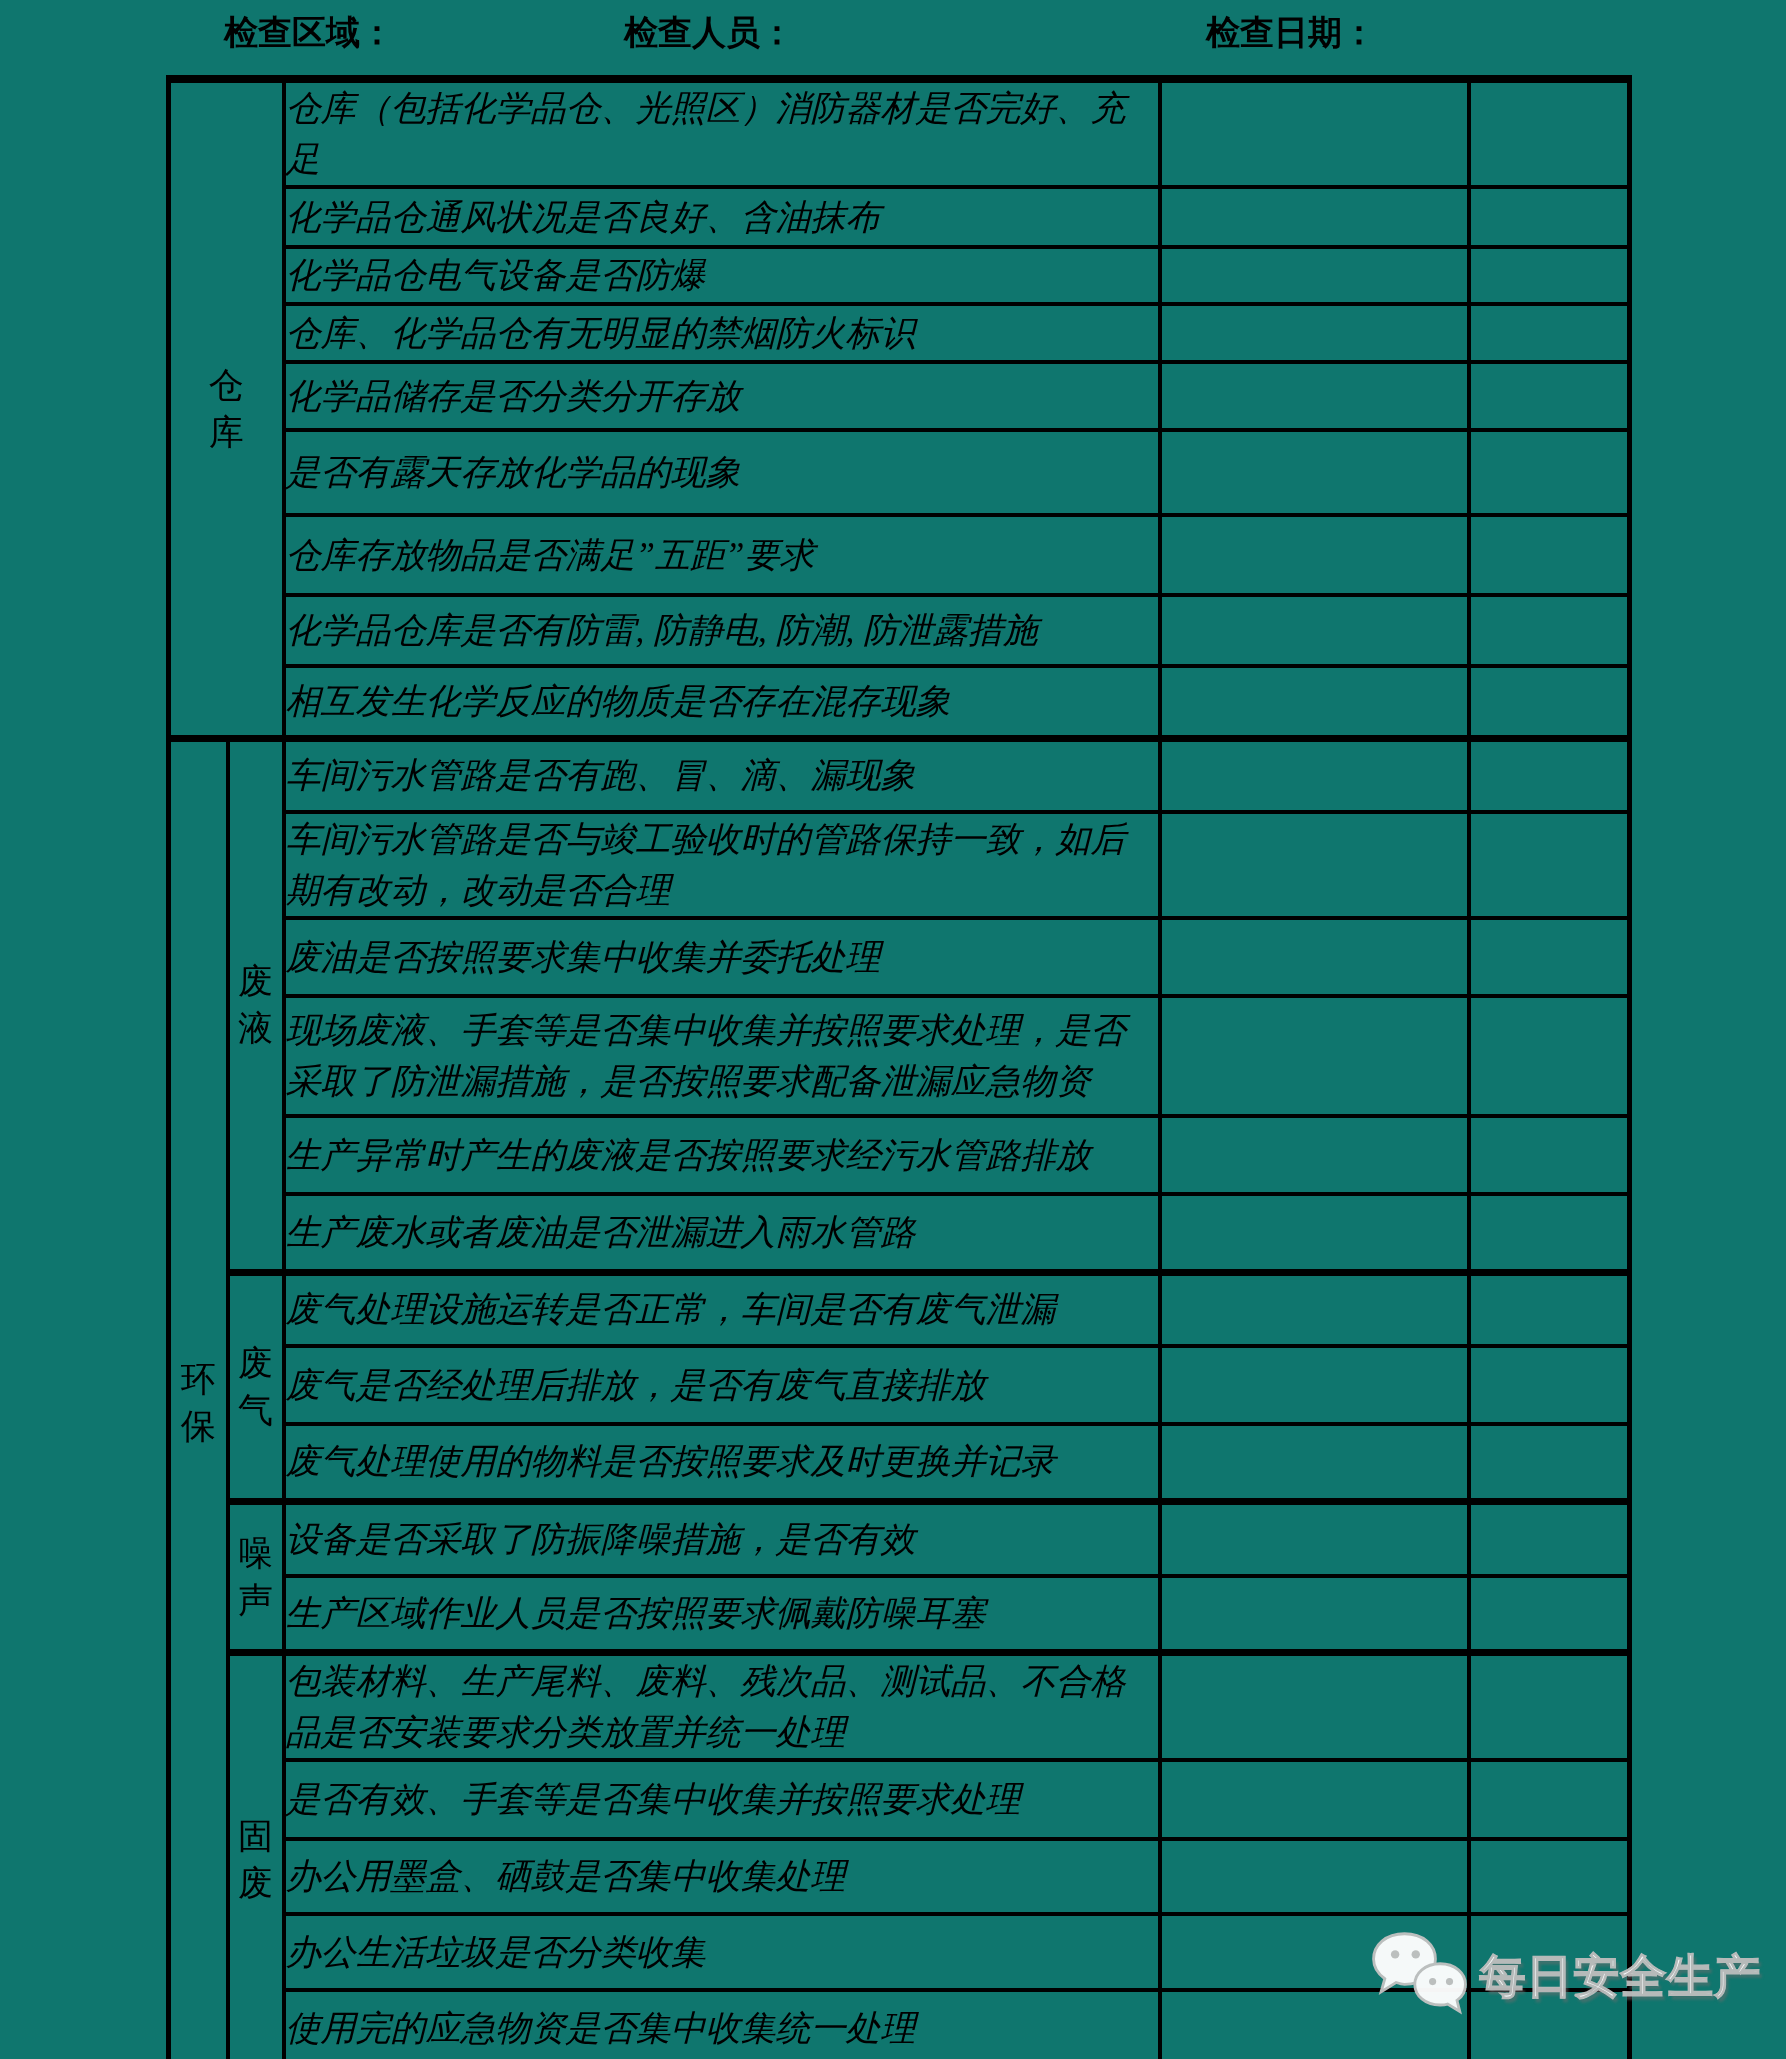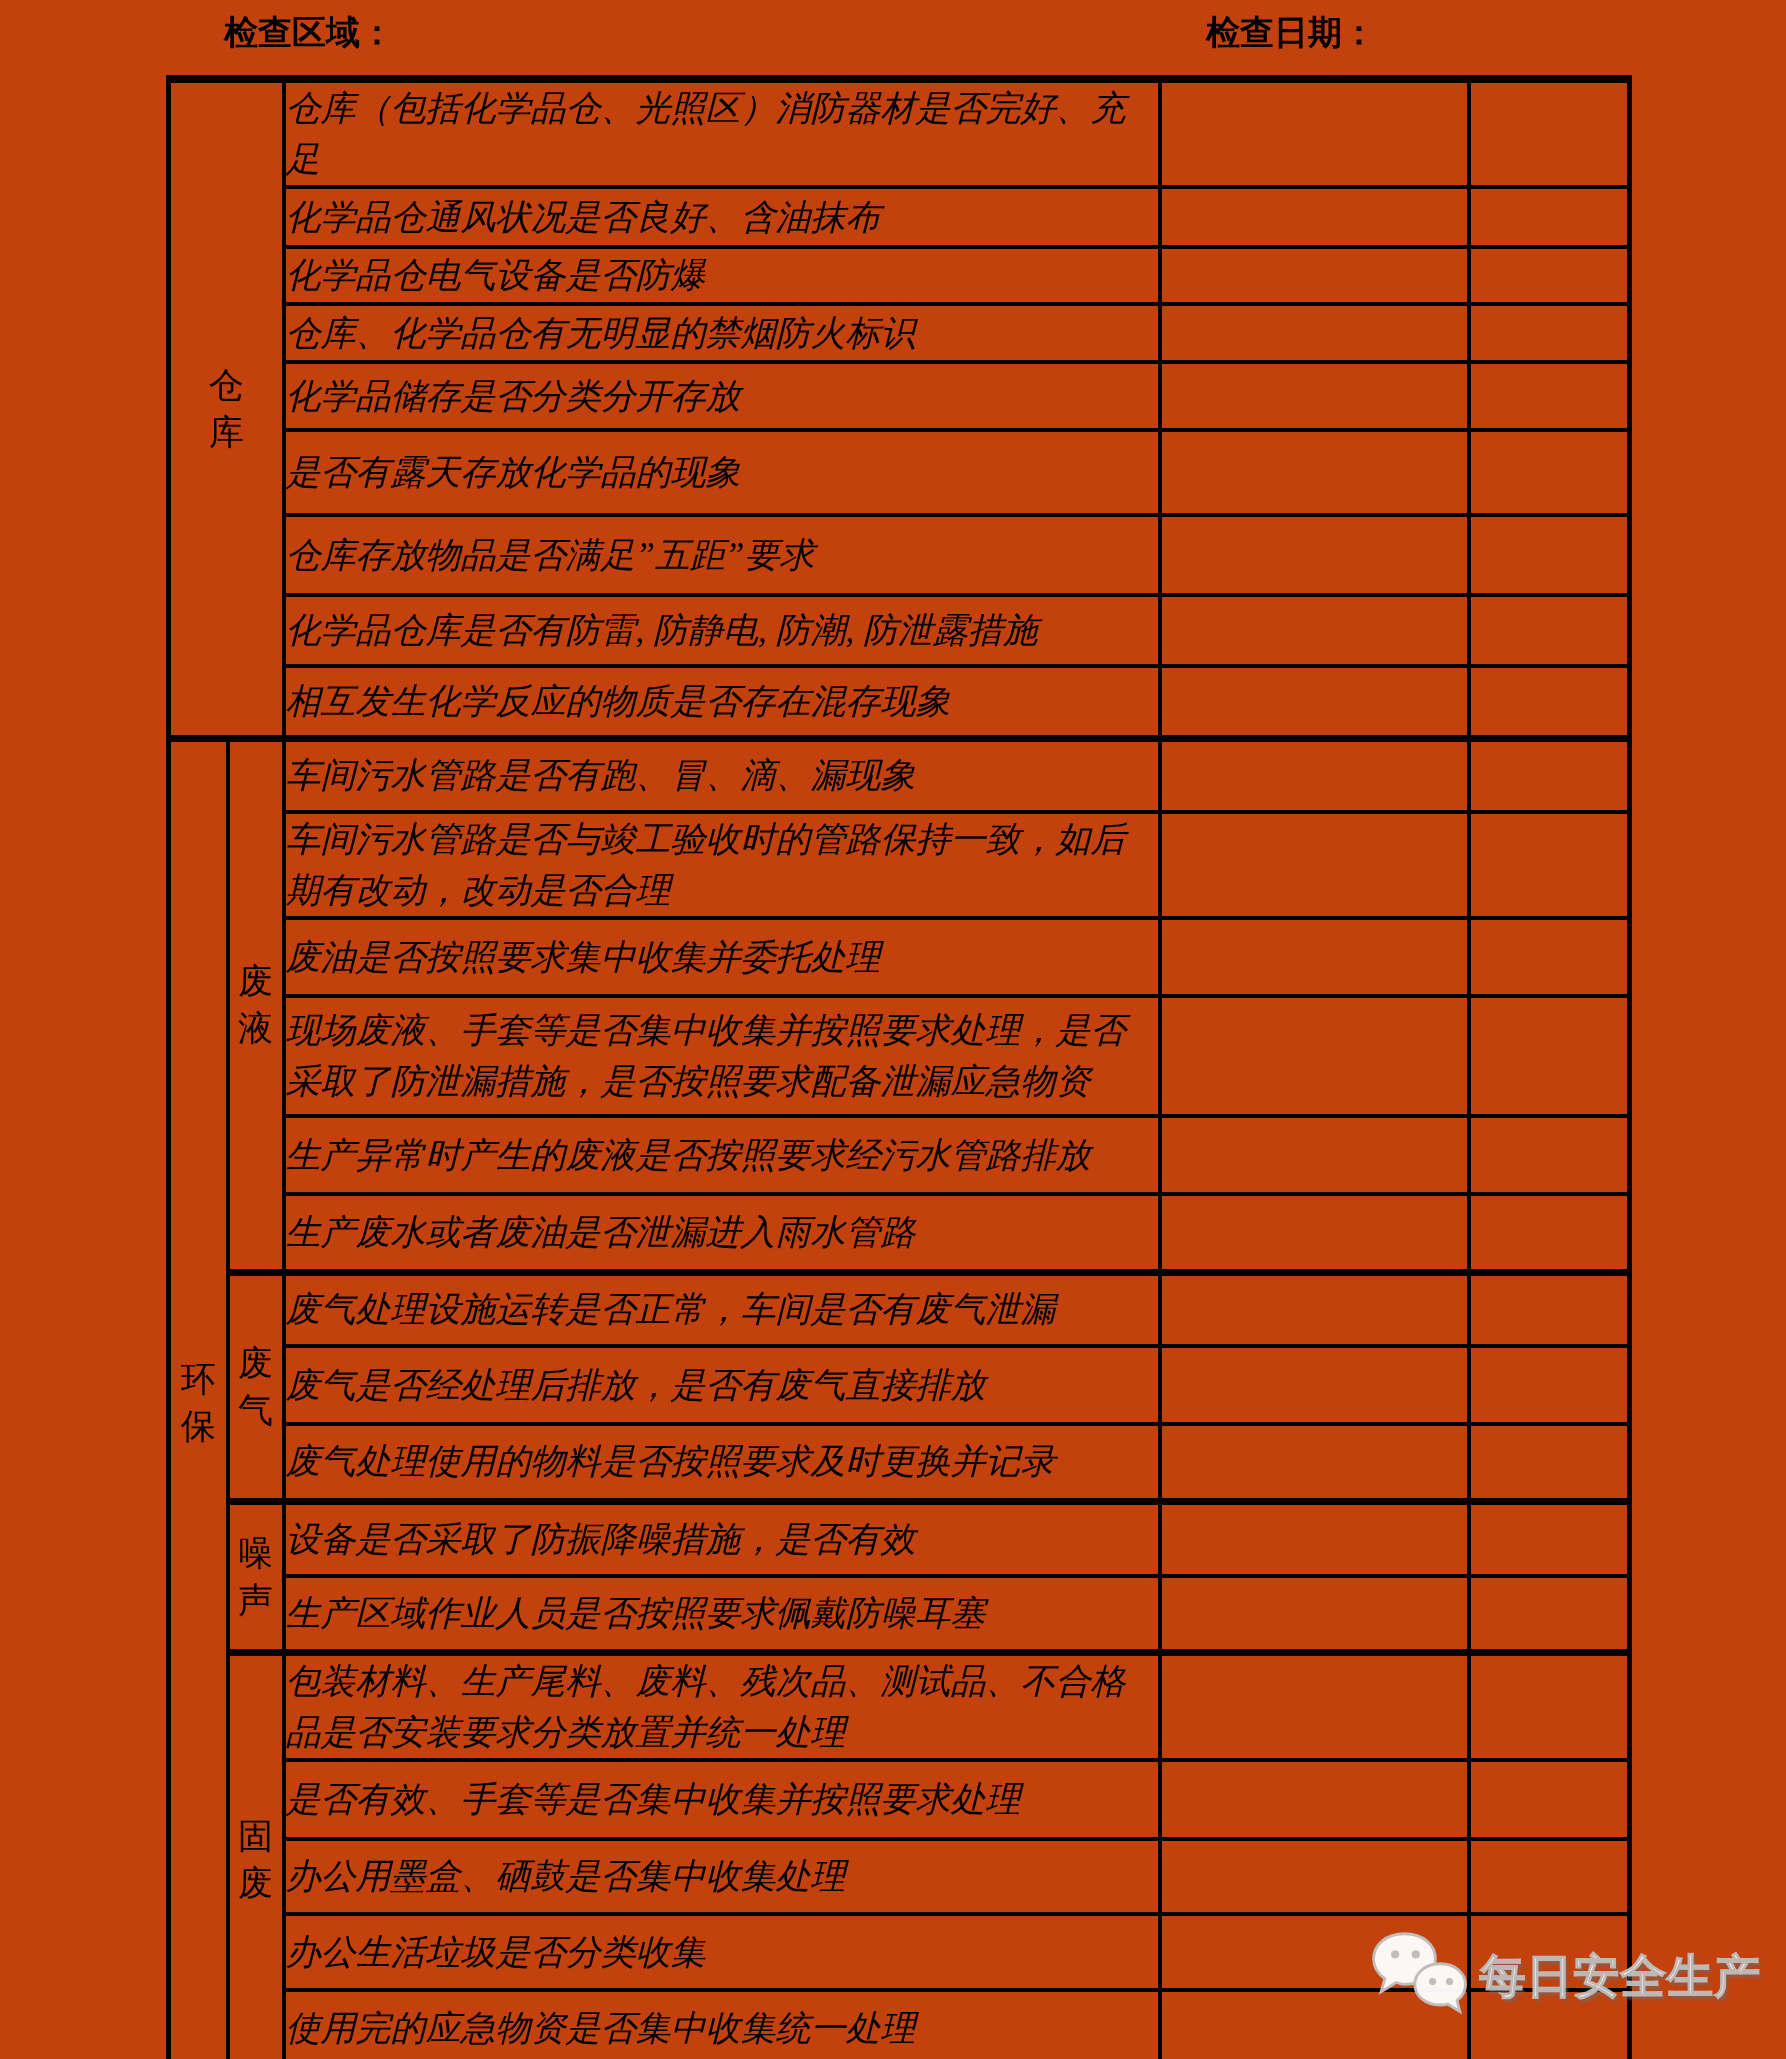--- a/index.html
+++ b/index.html
@@ -1,19 +1,19 @@
 <!DOCTYPE html>
 <html style="font-size:15px"><head>
 <meta charset="utf-8">
 <style>
   html,body{margin:0;padding:0;background:#ffffff;}
   .page{
     position:relative;
     width:1786px;height:2059px;
-    background:#c2410c;
+    background:#0f766e;
     font-family:"Liberation Serif","DejaVu Serif",serif;
     color:#000;
     overflow:hidden;
   }
   
   .hdr{
     position:absolute;top:7.5px;left:0;width:100%;height:56px;
     font-size:34px;font-weight:bold;line-height:49px;
   }
   .hdr .lbl{position:absolute;white-space:nowrap;}
@@ -64,20 +64,21 @@
     white-space:nowrap;
   }
 </style>
 </head>
 <body>
 
 <div class="page">
 
   <div class="hdr">
     <span class="lbl lbl-area"><span>检查区域：</span><span class="fill-blank"></span></span>
+    <span class="lbl lbl-person"><span>检查人员：</span><span class="fill-blank"></span></span>
     <span class="lbl lbl-date"><span>检查日期：</span><span class="fill-blank"></span></span>
   </div>
 
   <table class="sheet">
     <colgroup>
       <col style="width:59px">
         <col style="width:56px">
         <col style="width:876px">
         <col style="width:309px">
         <col style="width:161px">

